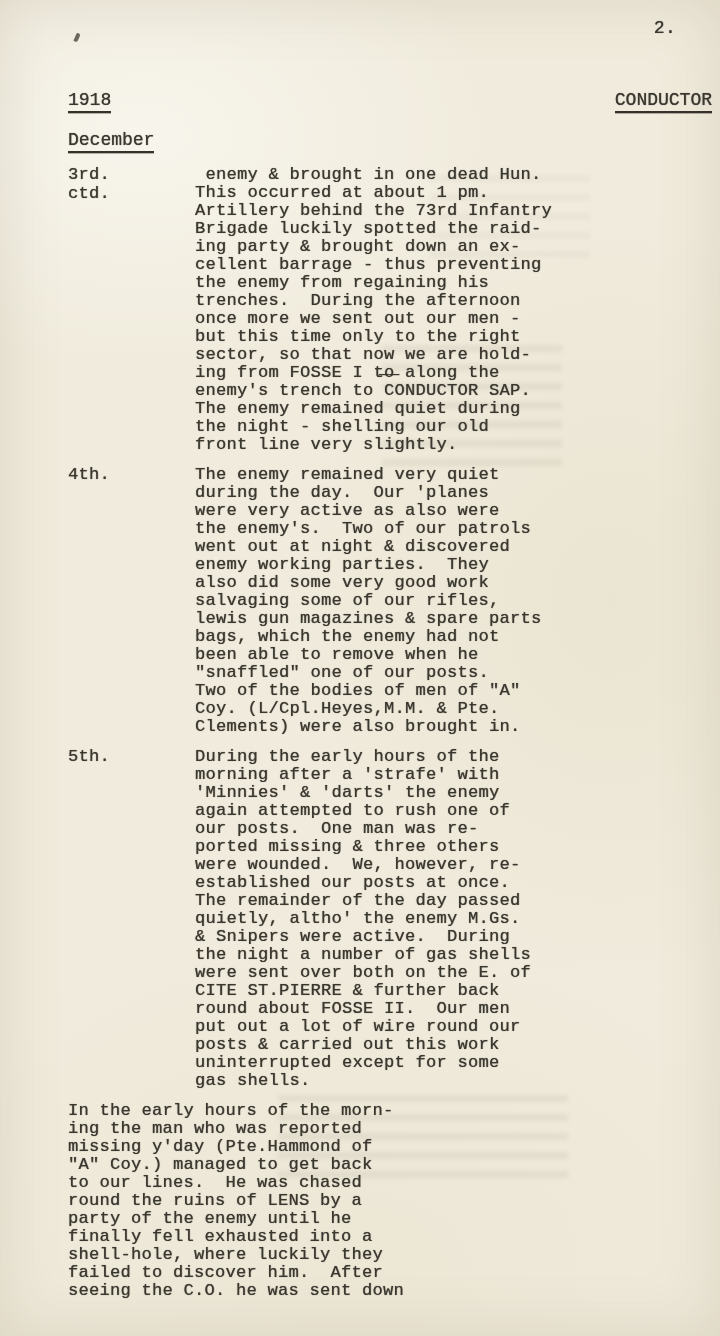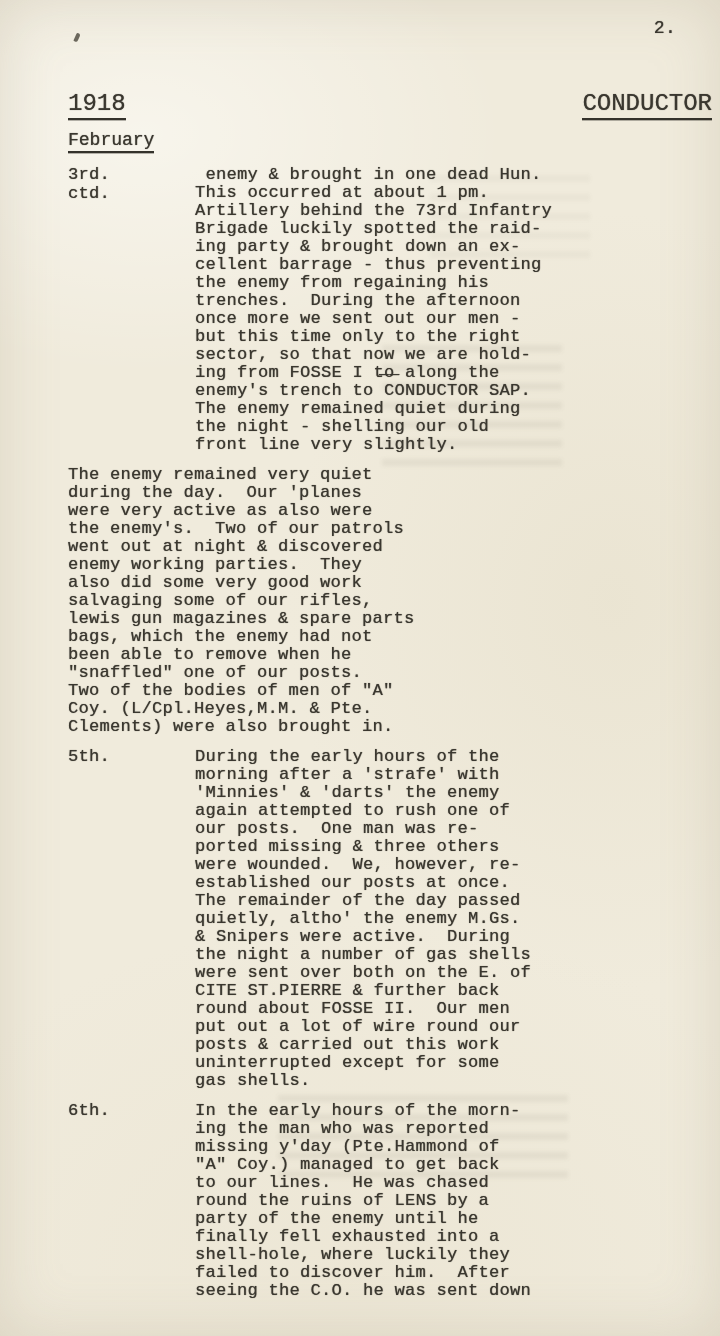--- a/index.html
+++ b/index.html
@@ -26,21 +26,21 @@
     box-shadow: 0 1px 0 rgba(52,50,43,0.35);
     padding-bottom:1px;
   }
   .page-number {
     position:absolute; top:18px; right:44px;
     font-size:18px; letter-spacing:0.3px;
   }
   .header-row {
     position:absolute; left:68px; right:8px; top:90px;
     display:flex; justify-content:space-between; align-items:flex-start;
-    font-size:24px;
+    font-size:18px;
   }
   .month-heading {
     position:absolute; left:68px; top:130px;
     font-size:18px;
   }
   .entries {
     position:absolute; left:68px; top:166px; width:600px;
   }
   .entry { display:flex; margin-bottom:12px; }
   .entry-label {
@@ -82,21 +82,21 @@
   <div class="bleed bleed-3"></div>
 
   <div class="page-number ink">2.</div>
 
   <div class="header-row">
     <span class="u ink">1918</span>
     <span class="u ink">CONDUCTOR</span>
   </div>
 
   <div class="month-heading">
-    <span class="u ink">February</span>
+    <span class="u ink">December</span>
   </div>
 
   <div class="entries">
 
     <div class="entry">
       <div class="entry-label ink">3rd.
 ctd.</div>
       <div class="entry-text ink"> enemy &amp; brought in one dead Hun.
 This occurred at about 1 pm.
 Artillery behind the 73rd Infantry
@@ -109,20 +109,21 @@
 but this time only to the right
 sector, so that now we are hold-
 ing from FOSSE I t̶o̶ along the
 enemy's trench to CONDUCTOR SAP.
 The enemy remained quiet during
 the night - shelling our old
 front line very slightly.</div>
     </div>
 
     <div class="entry">
+      <div class="entry-label ink">4th.</div>
       <div class="entry-text ink">The enemy remained very quiet
 during the day.  Our 'planes
 were very active as also were
 the enemy's.  Two of our patrols
 went out at night &amp; discovered
 enemy working parties.  They
 also did some very good work
 salvaging some of our rifles,
 lewis gun magazines &amp; spare parts
 bags, which the enemy had not
@@ -150,21 +151,20 @@
 were sent over both on the E. of
 CITE ST.PIERRE &amp; further back
 round about FOSSE II.  Our men
 put out a lot of wire round our
 posts &amp; carried out this work
 uninterrupted except for some
 gas shells.</div>
     </div>
 
     <div class="entry">
-      <div class="entry-label ink">6th.</div>
       <div class="entry-text ink">In the early hours of the morn-
 ing the man who was reported
 missing y'day (Pte.Hammond of
 "A" Coy.) managed to get back
 to our lines.  He was chased
 round the ruins of LENS by a
 party of the enemy until he
 finally fell exhausted into a
 shell-hole, where luckily they
 failed to discover him.  After

